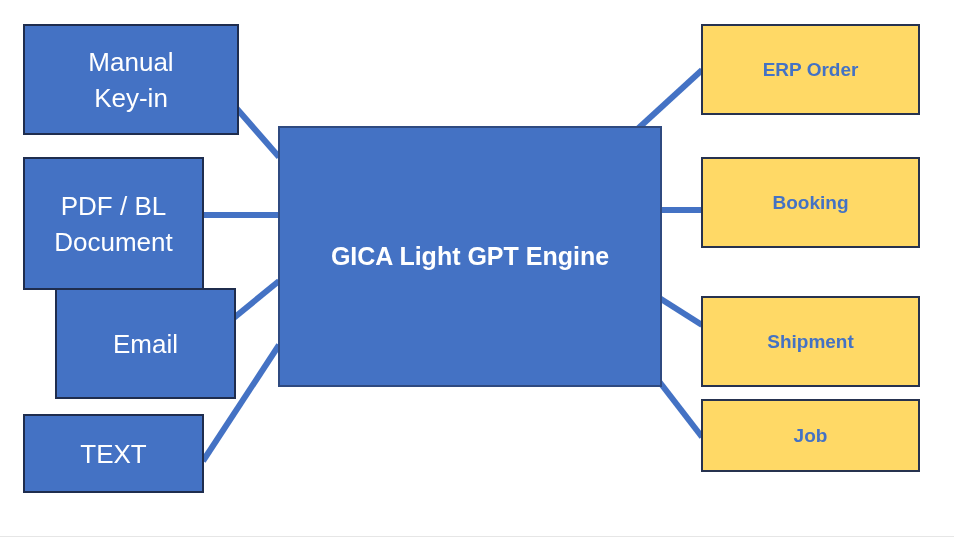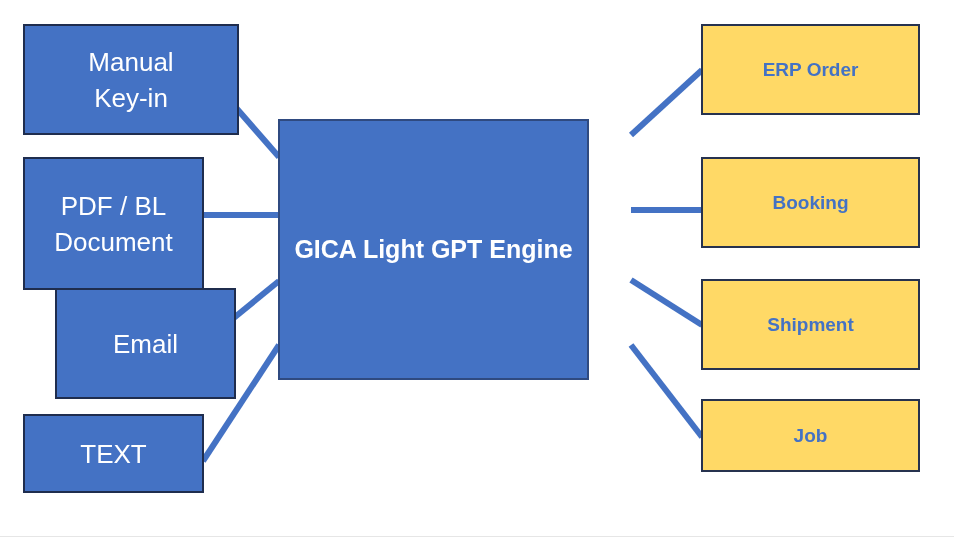--- a/index.html
+++ b/index.html
@@ -35,30 +35,30 @@
   <span style="white-space:pre-line;">PDF / BL
 Document</span>
 </div>
 <div class="box in" style="left:23px;top:288px;width:181px;height:111px;margin-left:32px;">
   <span>Email</span>
 </div>
 <div class="box in" style="left:23px;top:414px;width:181px;height:79px;align-items:center;">
   <span>TEXT</span>
 </div>
 
-<div class="box engine" style="left:278px;top:119px;width:311px;height:261px;">
+<div class="box engine" style="left:278px;top:126px;width:384px;height:261px;">
   <span>GICA Light GPT Engine</span>
 </div>
 
 <div class="box out" style="left:701px;top:24px;width:219px;height:91px;">
   <span>ERP Order</span>
 </div>
 <div class="box out" style="left:701px;top:157px;width:219px;height:91px;">
   <span>Booking</span>
 </div>
-<div class="box out" style="left:701px;top:279px;width:219px;height:91px;">
+<div class="box out" style="left:701px;top:296px;width:219px;height:91px;">
   <span>Shipment</span>
 </div>
 <div class="box out" style="left:701px;top:399px;width:219px;height:73px;">
   <span>Job</span>
 </div>
 
 <div class="bottom-line"></div>
 
 </body></html>

